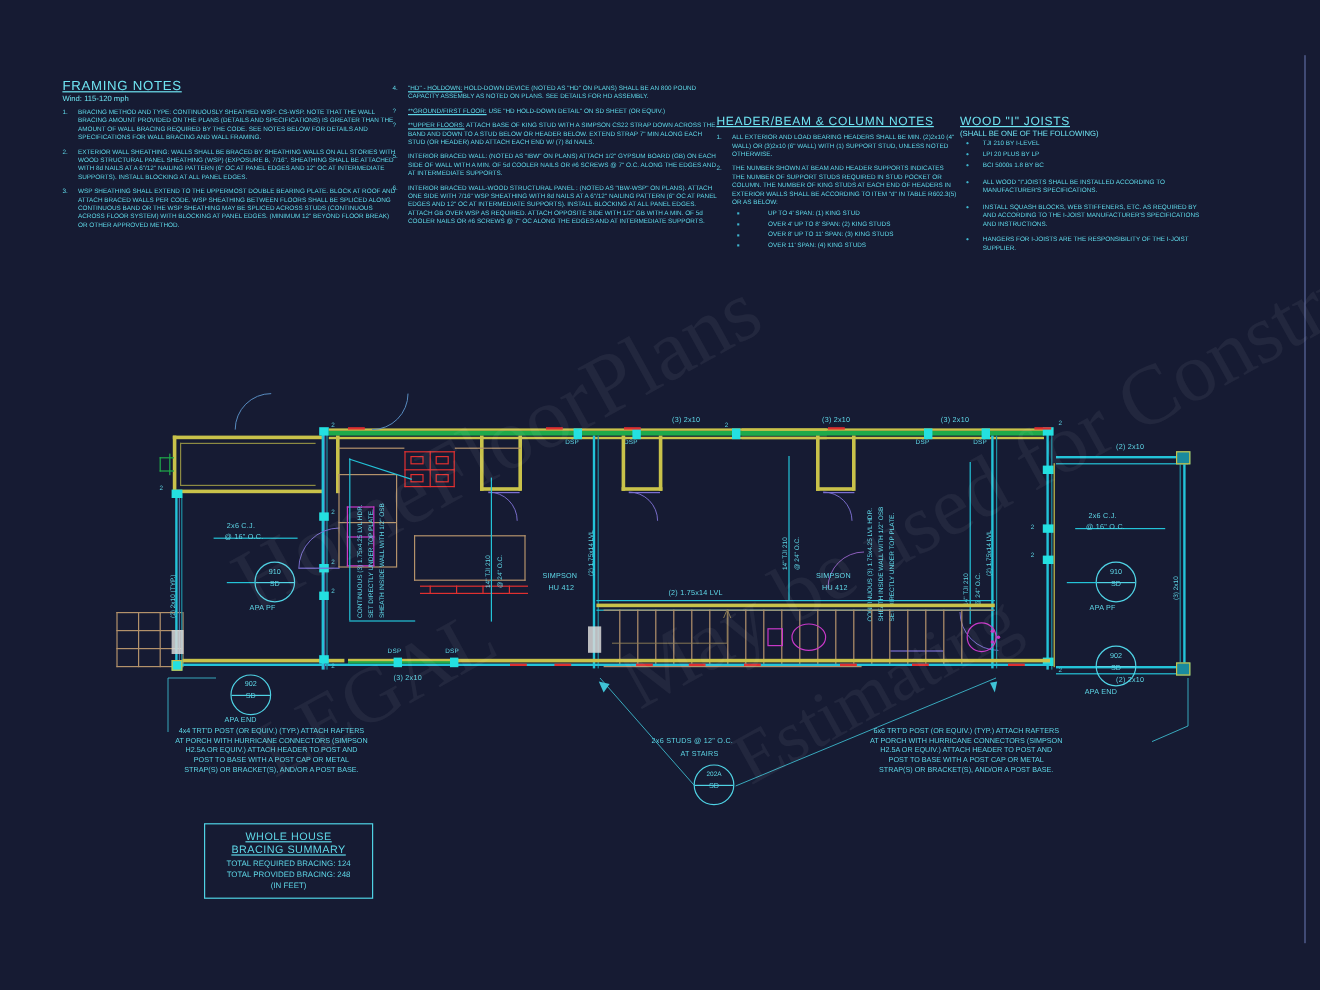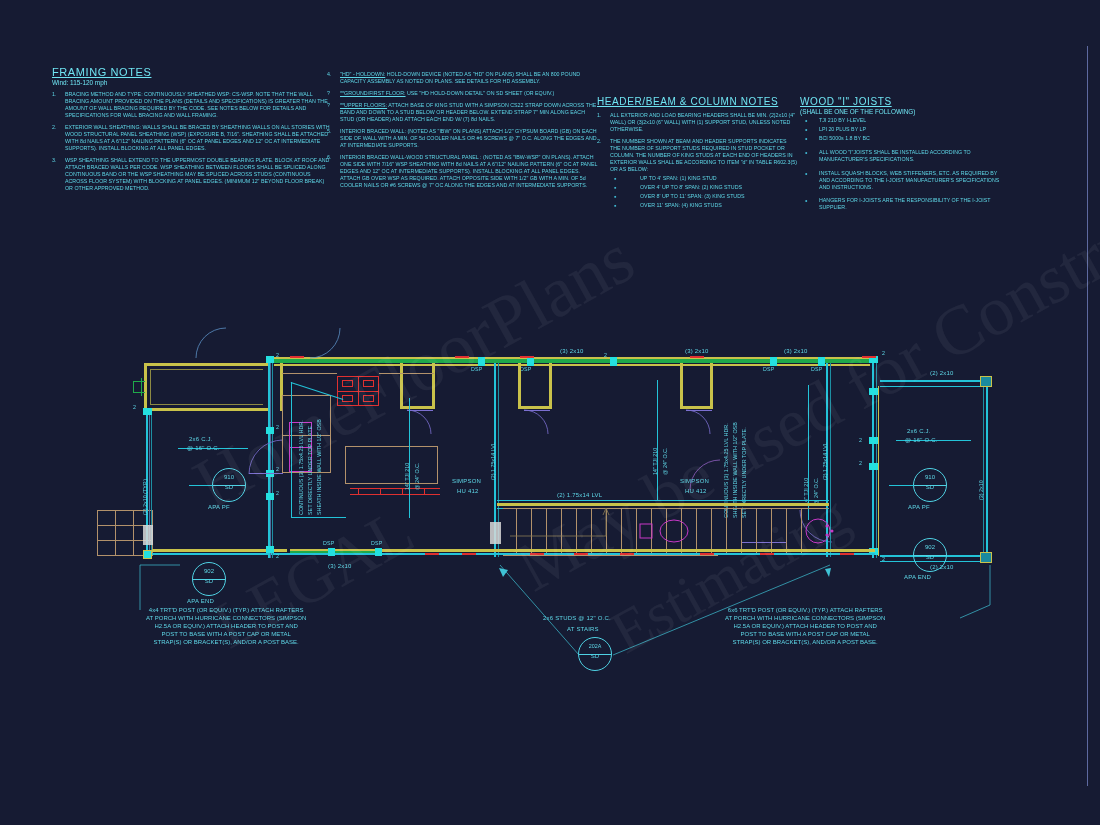--- a/index.html
+++ b/index.html
@@ -511,20 +511,27 @@
   </div>
 
   <div class="callout" style="left:725px;top:606px;">
     <div>6x6 TRT'D POST (OR EQUIV.) (TYP.) ATTACH RAFTERS</div>
     <div>AT PORCH WITH HURRICANE CONNECTORS (SIMPSON</div>
     <div>H2.5A OR EQUIV.) ATTACH HEADER TO POST AND</div>
     <div>POST TO BASE WITH A POST CAP OR METAL</div>
     <div>STRAP(S) OR BRACKET(S), AND/OR A POST BASE.</div>
   </div>
 
+  <div id="summary">
+    <div class="st">WHOLE HOUSE</div>
+    <div class="st">BRACING SUMMARY</div>
+    <div class="sv">TOTAL REQUIRED BRACING: 124</div>
+    <div class="sv">TOTAL PROVIDED BRACING: 248</div>
+    <div class="sv">(IN FEET)</div>
+  </div>
 
 
   <div id="wm">
     <span class="w1">HomeFloorPlans</span>
     <span class="w4">May be used for Construction</span>
     <span class="w2">LEGAL</span>
     <span class="w3">Estimating</span>
   </div>
 
 </div>

